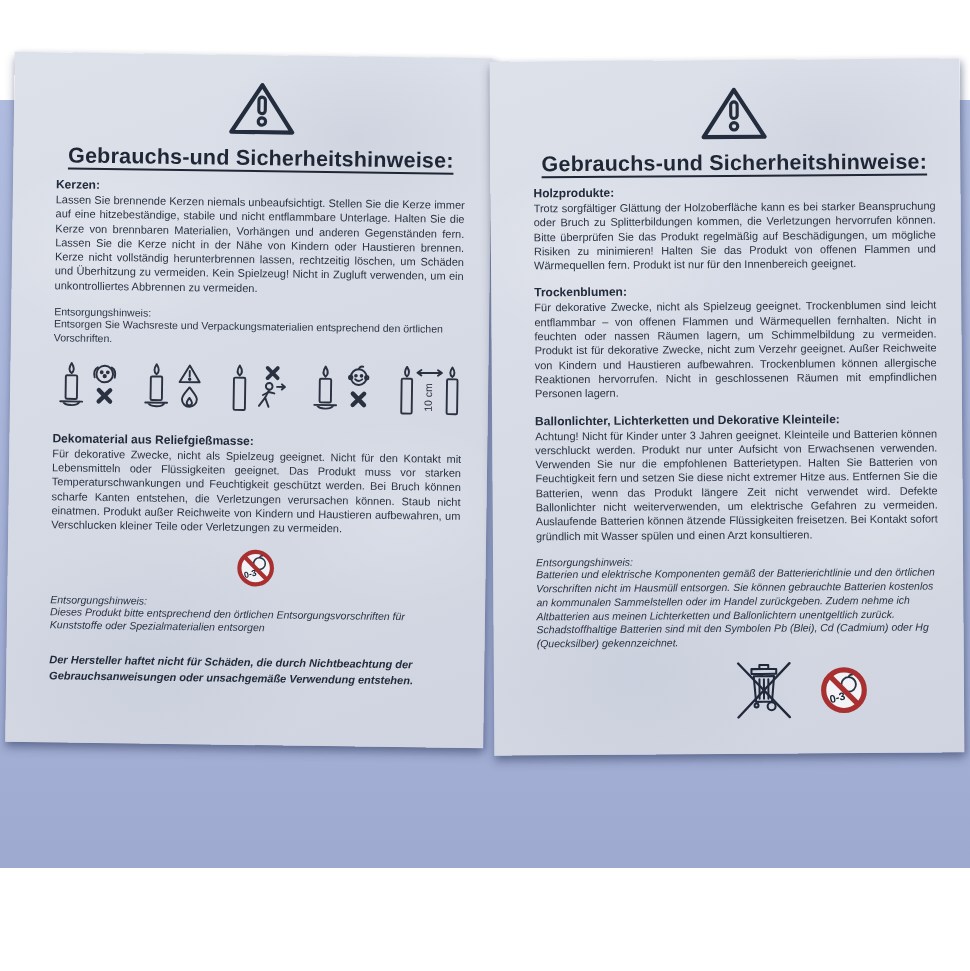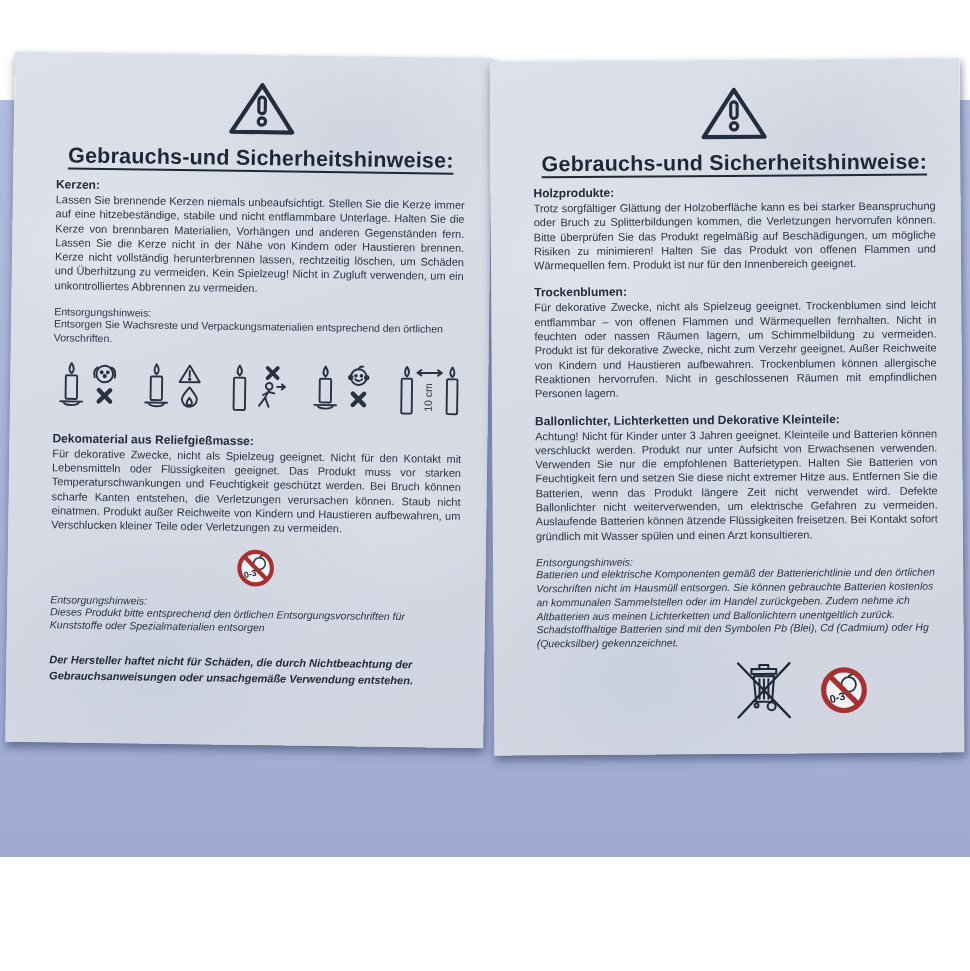--- a/index.html
+++ b/index.html
@@ -1,17 +1,17 @@
 <!DOCTYPE html>
 <html><head>
 <meta charset="utf-8">
 <style>
   html,body{margin:0;padding:0;}
   .scene{
-    position:relative;width:970px;height:857px;background:#ffffff;overflow:hidden;
+    position:relative;width:970px;height:971px;background:#ffffff;overflow:hidden;
     font-family:"Liberation Sans",sans-serif;color:#2b3342;
   }
   .photo-surface{
     position:absolute;left:0;top:100px;width:970px;height:768px;
     background:linear-gradient(180deg,#b0bcdf 0%,#a9b5da 45%,#a2aed4 85%,#9da9cf 100%);
   }
   .sheet{
     position:absolute;box-sizing:border-box;overflow:hidden;
     background:
       radial-gradient(ellipse 200px 140px at 22% 28%, rgba(255,255,255,.20), transparent 65%),

